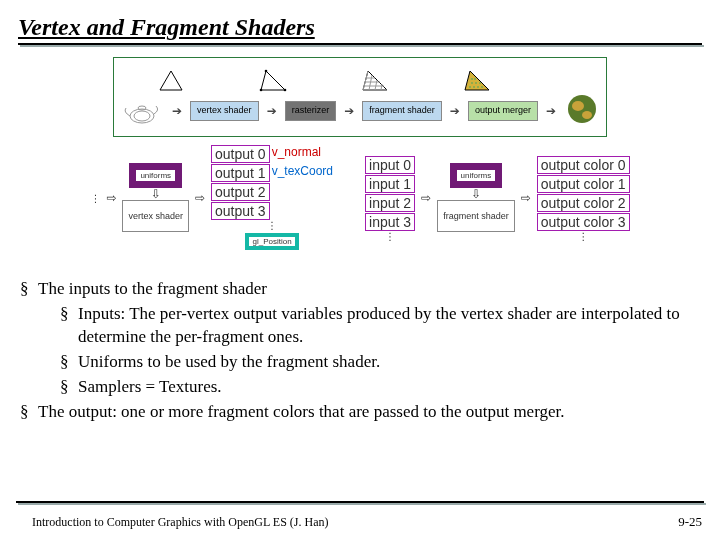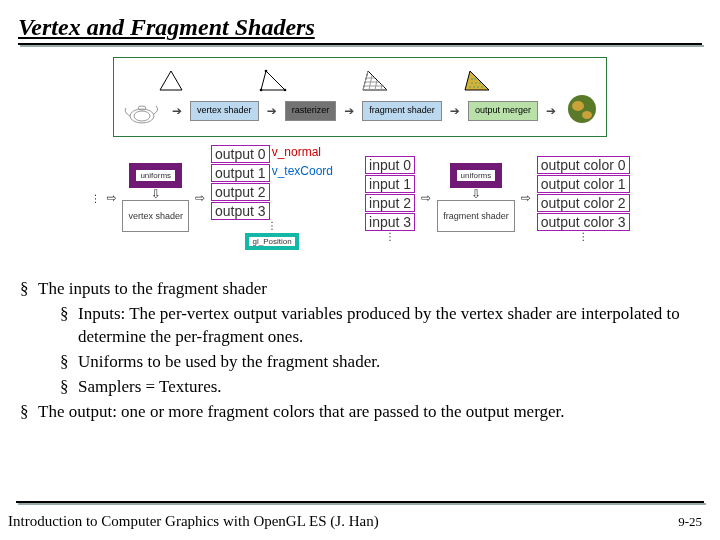--- a/index.html
+++ b/index.html
@@ -38,21 +38,21 @@
 .vdots{text-align:center;font-size:10px;line-height:.7;margin-top:2px}
 .glpos{border:4px solid #14b8a6;padding:0 3px;font-size:8px;margin-top:4px}
 
 .bullets{margin-top:28px;font-size:17px;line-height:1.35}
 .bullets ul{list-style:none}
 .b1{padding-left:20px;position:relative;margin-bottom:2px}
 .b1::before{content:"§";position:absolute;left:2px}
 .b2{padding-left:60px;position:relative;margin-bottom:2px}
 .b2::before{content:"§";position:absolute;left:42px}
 
-.footer{position:absolute;left:8px;bottom:10px;font-size:15px}
+.footer{position:absolute;left:32px;bottom:10px;font-size:12px}
 .pagenum{position:absolute;right:18px;bottom:10px;font-size:13px}
 .bottom-hr{position:absolute;left:16px;right:16px;bottom:34px;height:5px}
 .bottom-hr .a{position:absolute;left:0;right:0;top:0;height:2px;background:#000}
 .bottom-hr .b{position:absolute;left:2px;right:-2px;top:2px;height:2px;background:#9aa}
 </style>
 </head>
 <body>
 <div class="slide">
   <div class="title">Vertex and Fragment Shaders</div>
   <div class="hr-stack">

